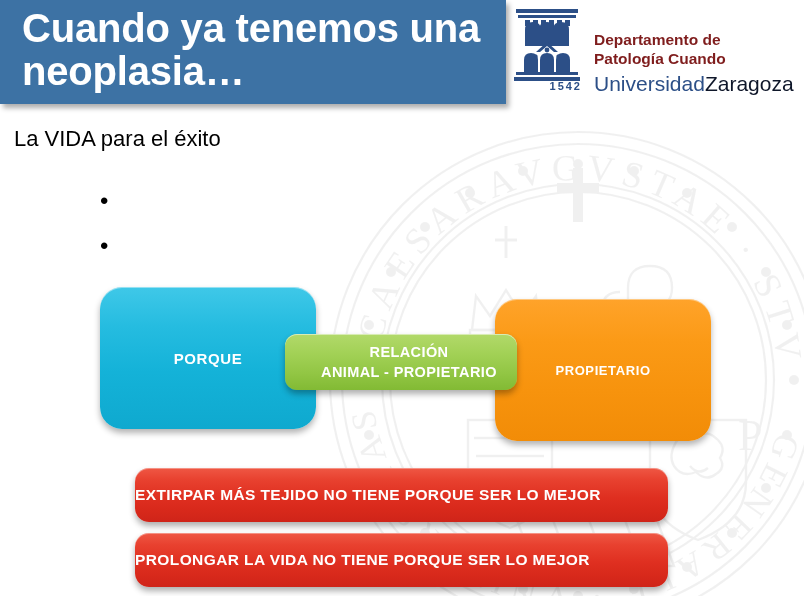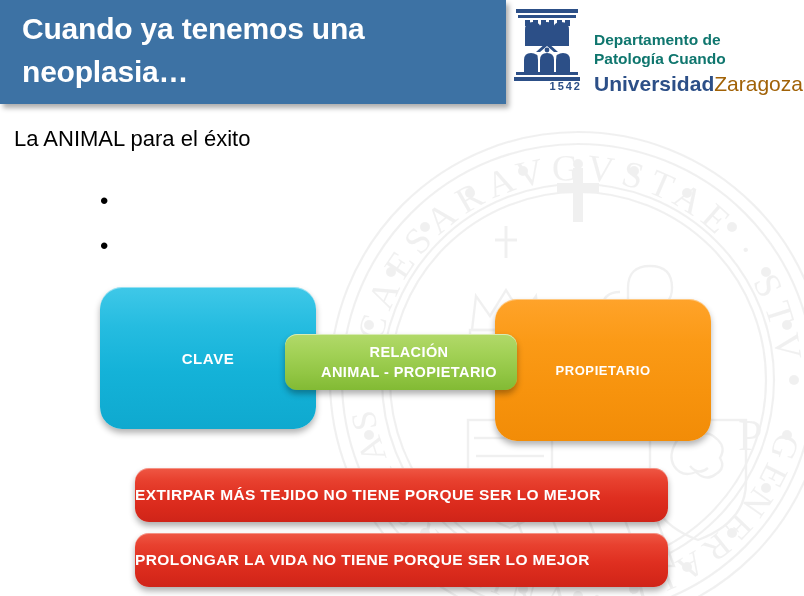--- a/index.html
+++ b/index.html
@@ -38,21 +38,21 @@
     background: #3d72a4;
     box-shadow: 3px 4px 5px rgba(0,0,0,0.32);
     z-index: 5;
   }
   #slide-title {
     position: absolute;
     left: 22px;
     top: 7px;
     width: 470px;
     color: #ffffff;
-    font-size: 30px;
+    font-size: 40px;
     font-weight: bold;
     line-height: 43px;
     letter-spacing: -0.2px;
     white-space: pre-line;
   }
 
   #logo-block {
     position: absolute;
     left: 512px;
     top: 6px;
@@ -81,35 +81,35 @@
   }
   #logo-text {
     margin-left: 12px;
     padding-top: 24px;
     color: #231f20;
   }
   .logo-line {
     font-size: 15.5px;
     font-weight: bold;
     line-height: 19px;
-    color: #0f766e;
+    color: #7f1d1d;
   }
   #logo-univ {
     margin-top: 3px;
     font-size: 21px;
     line-height: 25px;
     white-space: nowrap;
   }
   #logo-univ .u-bold {
-    font-weight: bold;
+    font-weight: normal;
     color: #2c4f87;
   }
   #logo-univ .u-plain {
     font-weight: normal;
-    color: #a16207;
+    color: #0f172a;
   }
 
   
   #subtitle {
     position: absolute;
     left: 14px;
     top: 126px;
     font-size: 22px;
     color: #000000;
     z-index: 3;
@@ -360,33 +360,33 @@
     <div id="logo-year">1542</div>
   </div>
 
   <div id="logo-text">
     <div class="logo-line">Departamento de</div>
     <div class="logo-line">Patología Cuando</div>
     <div id="logo-univ"><span class="u-bold">Universidad</span><span class="u-plain">Zaragoza</span></div>
   </div>
 </div>
 
-<div id="subtitle">La ANIMAL para el éxito</div>
+<div id="subtitle">La VIDA para el éxito</div>
 
 <div id="bullets">
   <div class="bullet-row">
     <span class="bullet-dot">•</span>
   </div>
   <div class="bullet-row">
     <span class="bullet-dot">•</span>
   </div>
 </div>
 
 <div class="gbox" id="box-animal">
-  <span class="gbox-label">CLAVE</span>
+  <span class="gbox-label">PORQUE</span>
 </div>
 
 <div class="gbox" id="box-propietario">
   <span class="gbox-label">PROPIETARIO</span>
 </div>
 
 <div class="gbox" id="box-relacion">
   <span class="gbox-label">RELACIÓN
 ANIMAL - PROPIETARIO</span>
 </div>

